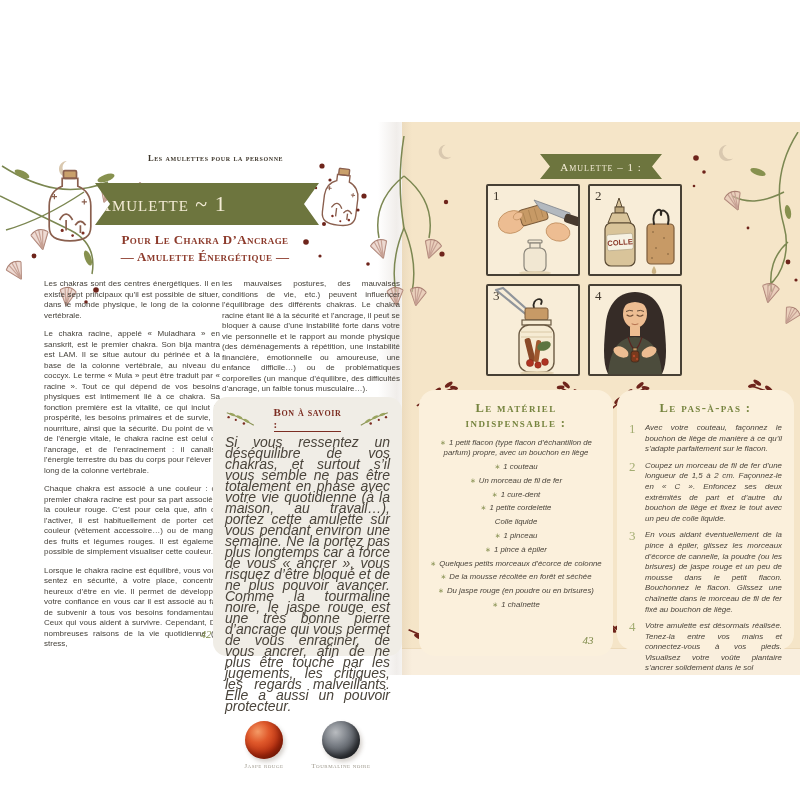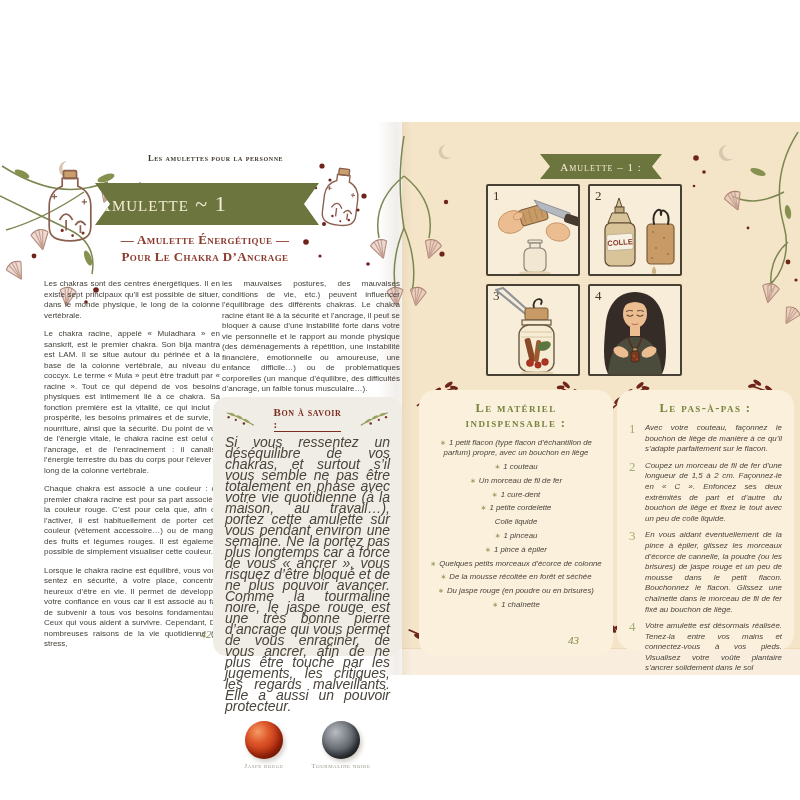--- a/index.html
+++ b/index.html
@@ -28,21 +28,21 @@
             font-family:"Liberation Serif", serif; font-variant:small-caps; font-weight:bold;
             font-size:13px; line-height:17px; letter-spacing:.4px; color:#8c3a2b; }
   .col { position:absolute; top:279px; font-size:8px; line-height:10.5px; color:#45413a;
          text-align:justify; }
   .col1 { left:44px;  width:176px; }
   .col2 { left:222px; width:178px; }
   .col p + p { margin-top:8px; }
   .pagenum { position:absolute; font-family:"Liberation Serif", serif;
              font-size:11px; color:#7f8b4b;font-style:italic; }
   .pn42 { left:186px; top:628px; width:40px; text-align:center; }
-  .pn43 { left:568px; top:634px; width:40px; }
+  .pn43 { left:568px; top:634px; width:40px; text-align:center; }
 
   
   .bonbox { position:absolute; left:213px; top:397px; width:189px; height:259px;
             background:#f0ede6; border-radius:14px; padding:9px 12px 8px; }
   .bontitle-row { display:flex; align-items:center; justify-content:center; gap:18px; margin-bottom:5px; }
   .bontitle { font-family:"Liberation Serif", serif; font-variant:small-caps; font-weight:bold;
               font-size:11px; letter-spacing:.6px; color:#7c2d22; border-bottom:1px solid #7c2d22;
               padding-bottom:1px; }
   .bontext { font-style:italic; font-size:14px; line-height:11px; color:#4a443b; text-align:justify; }
   .stones { display:flex; justify-content:center; gap:28px; margin-top:9px; }
@@ -220,22 +220,22 @@
     </g>
   </svg>
 
   <div class="kicker">Les amulettes pour la personne</div>
 
   <div class="banner">
     <span>Amulette ~ 1</span>
   </div>
 
   <div class="lp-title">
+    <div>Pour Le Chakra D’Ancrage</div>
     <div>— Amulette Énergétique —</div>
-    <div>Pour Le Chakra D’Ancrage</div>
   </div>
 
   <div class="col col1">
     <p>Les chakras sont des centres énergétiques. Il en existe sept principaux qu’il est possible de situer, dans le monde physique, le long de la colonne vertébrale.</p>
     <p>Le chakra racine, appelé « Muladhara » en sanskrit, est le premier chakra. Son bija mantra est LAM. Il se situe autour du périnée et à la base de la colonne vertébrale, au niveau du coccyx. Le terme « Mula » peut être traduit par « racine ». Tout ce qui dépend de vos besoins physiques est intimement lié à ce chakra. Sa fonction première est la vitalité, ce qui inclut la prospérité, les besoins primaires et de survie, la nourriture, ainsi que la sécurité. Du point de vue de l’énergie vitale, le chakra racine est celui de l’ancrage, et de l’enracinement : il canalise l’énergie terrestre du bas du corps pour l’élever le long de la colonne vertébrale.</p>
     <p>Chaque chakra est associé à une couleur : ce premier chakra racine est pour sa part associé à la couleur rouge. C’est pour cela que, afin de l’activer, il est habituellement de porter cette couleur (vêtement accessoire…) ou de manger des fruits et légumes rouges. Il est également possible de simplement visualiser cette couleur.</p>
     <p>Lorsque le chakra racine est équilibré, vous vous sentez en sécurité, à votre place, concentré, heureux d’être en vie. Il permet de développer votre confiance en vous car il est associé au fait de subvenir à tous vos besoins fondamentaux. Ceux qui vous aident à survivre. Cependant, De nombreuses raisons de la vie quotidienne (le stress,</p>
   </div>
 
   <div class="col col2">

